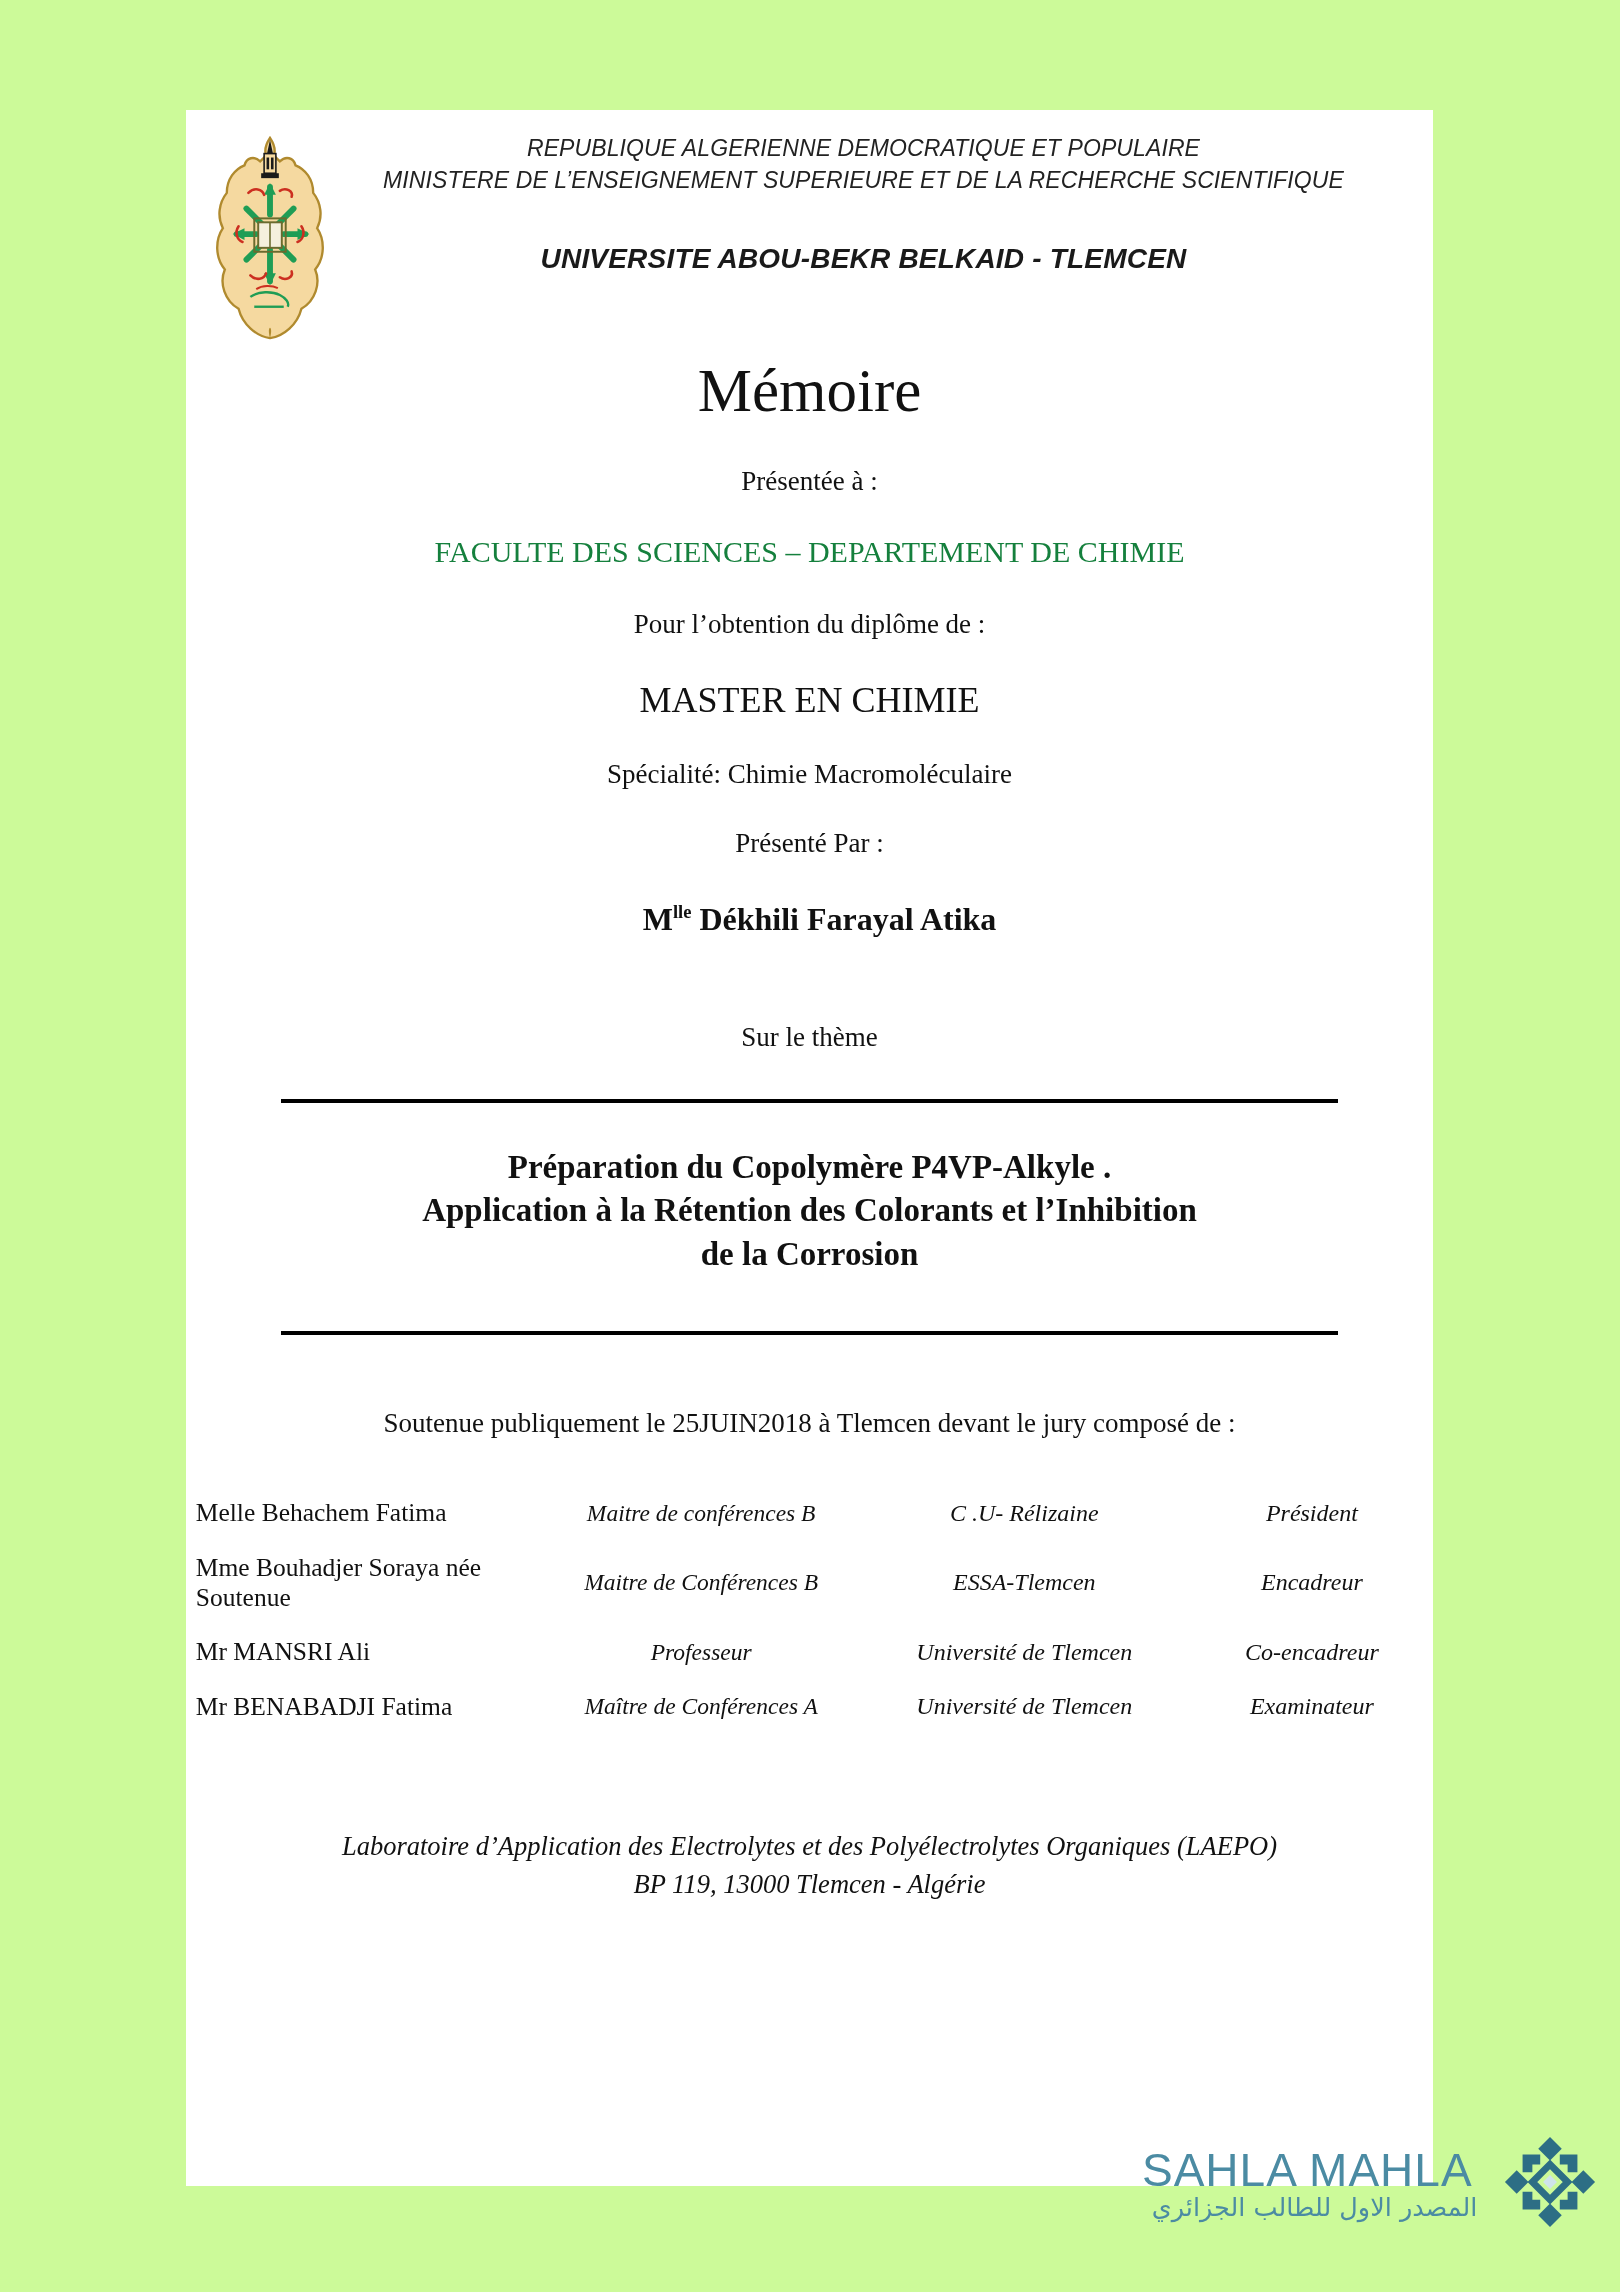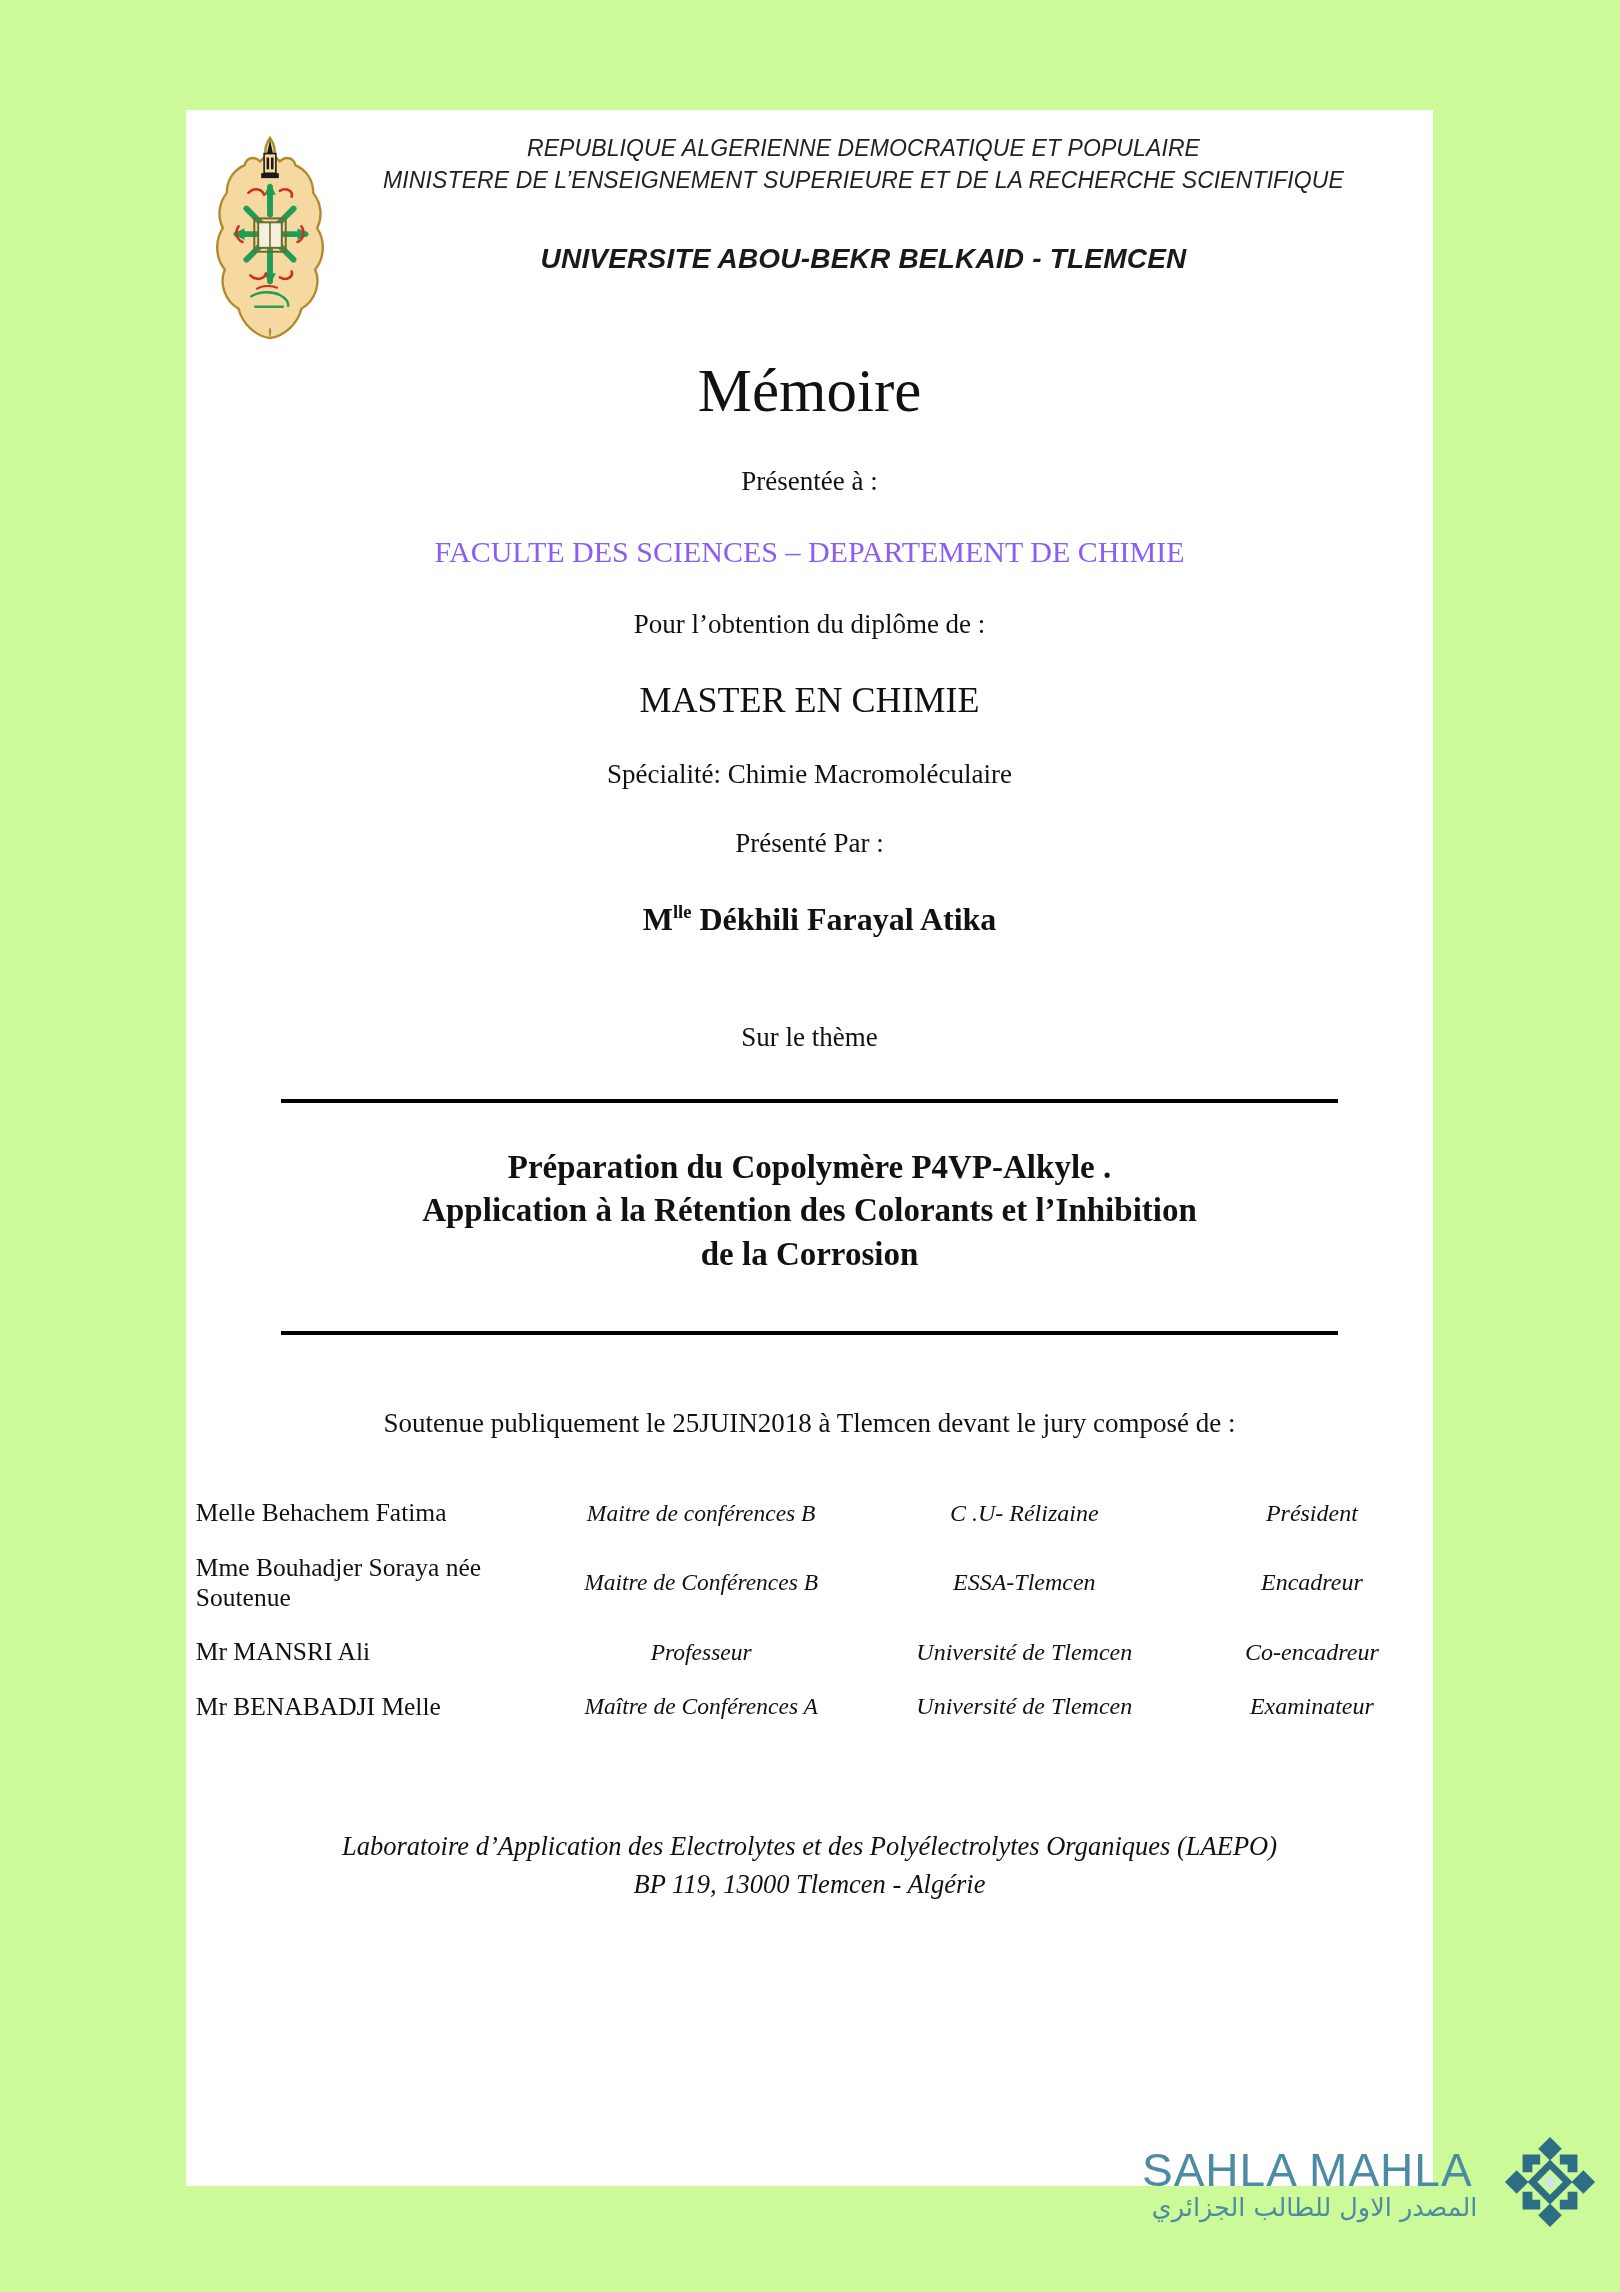--- a/index.html
+++ b/index.html
@@ -83,21 +83,21 @@
   }
   .line-std {
     font-size: 27px;
     color: #111;
     line-height: 1.1;
   }
   .sp-1  { margin-top: 46px; }
   .faculte {
     font-size: 30px;
     margin-top: 39px;
-    color: #8b5cf6;
+    color: #15803d;
   }
   .sp-2  { margin-top: 41px; }
   .master {
     font-size: 36px;
     margin-top: 39px;
     color: #111;
   }
   .sp-3  { margin-top: 39px; }
   .sp-4  { margin-top: 39px; }
   .candidate {
@@ -343,21 +343,21 @@
           <td class="c-inst">ESSA-Tlemcen</td>
           <td class="c-role">Encadreur</td>
         </tr>
         <tr>
           <td class="c-name">Mr MANSRI Ali</td>
           <td class="c-grade">Professeur</td>
           <td class="c-inst">Université de Tlemcen</td>
           <td class="c-role">Co-encadreur</td>
         </tr>
         <tr>
-          <td class="c-name">Mr  BENABADJI Melle</td>
+          <td class="c-name">Mr  BENABADJI Fatima</td>
           <td class="c-grade">Maître de Conférences A</td>
           <td class="c-inst">Université de Tlemcen</td>
           <td class="c-role">Examinateur</td>
         </tr>
       </tbody>
     </table>
 
     <div class="lab-block">
       <div>Laboratoire d’Application des Electrolytes et des Polyélectrolytes Organiques (LAEPO)</div>
       <div>BP 119, 13000 Tlemcen - Algérie</div>

